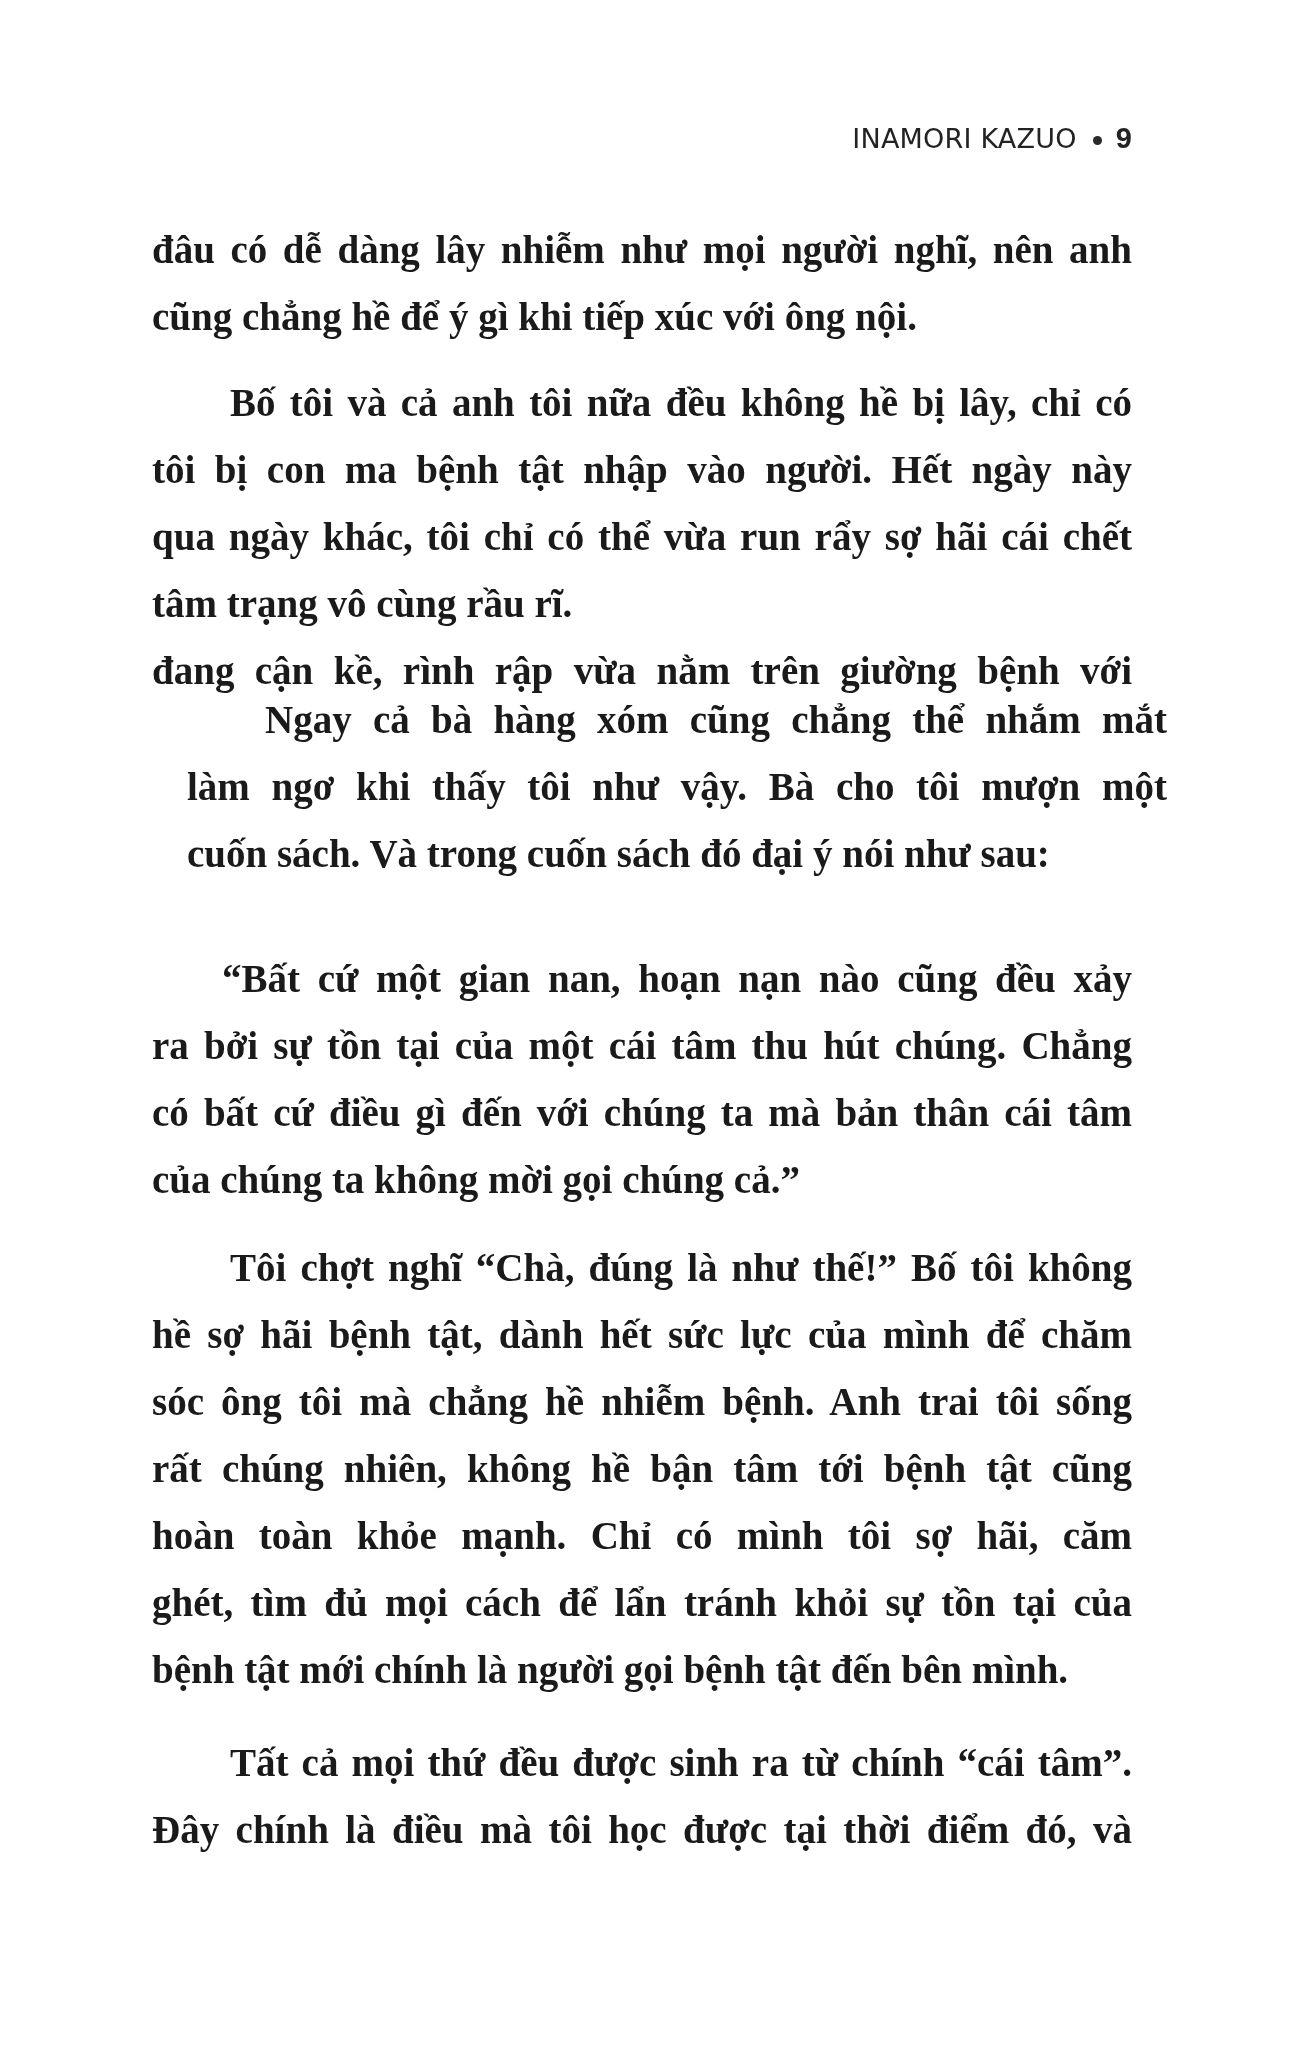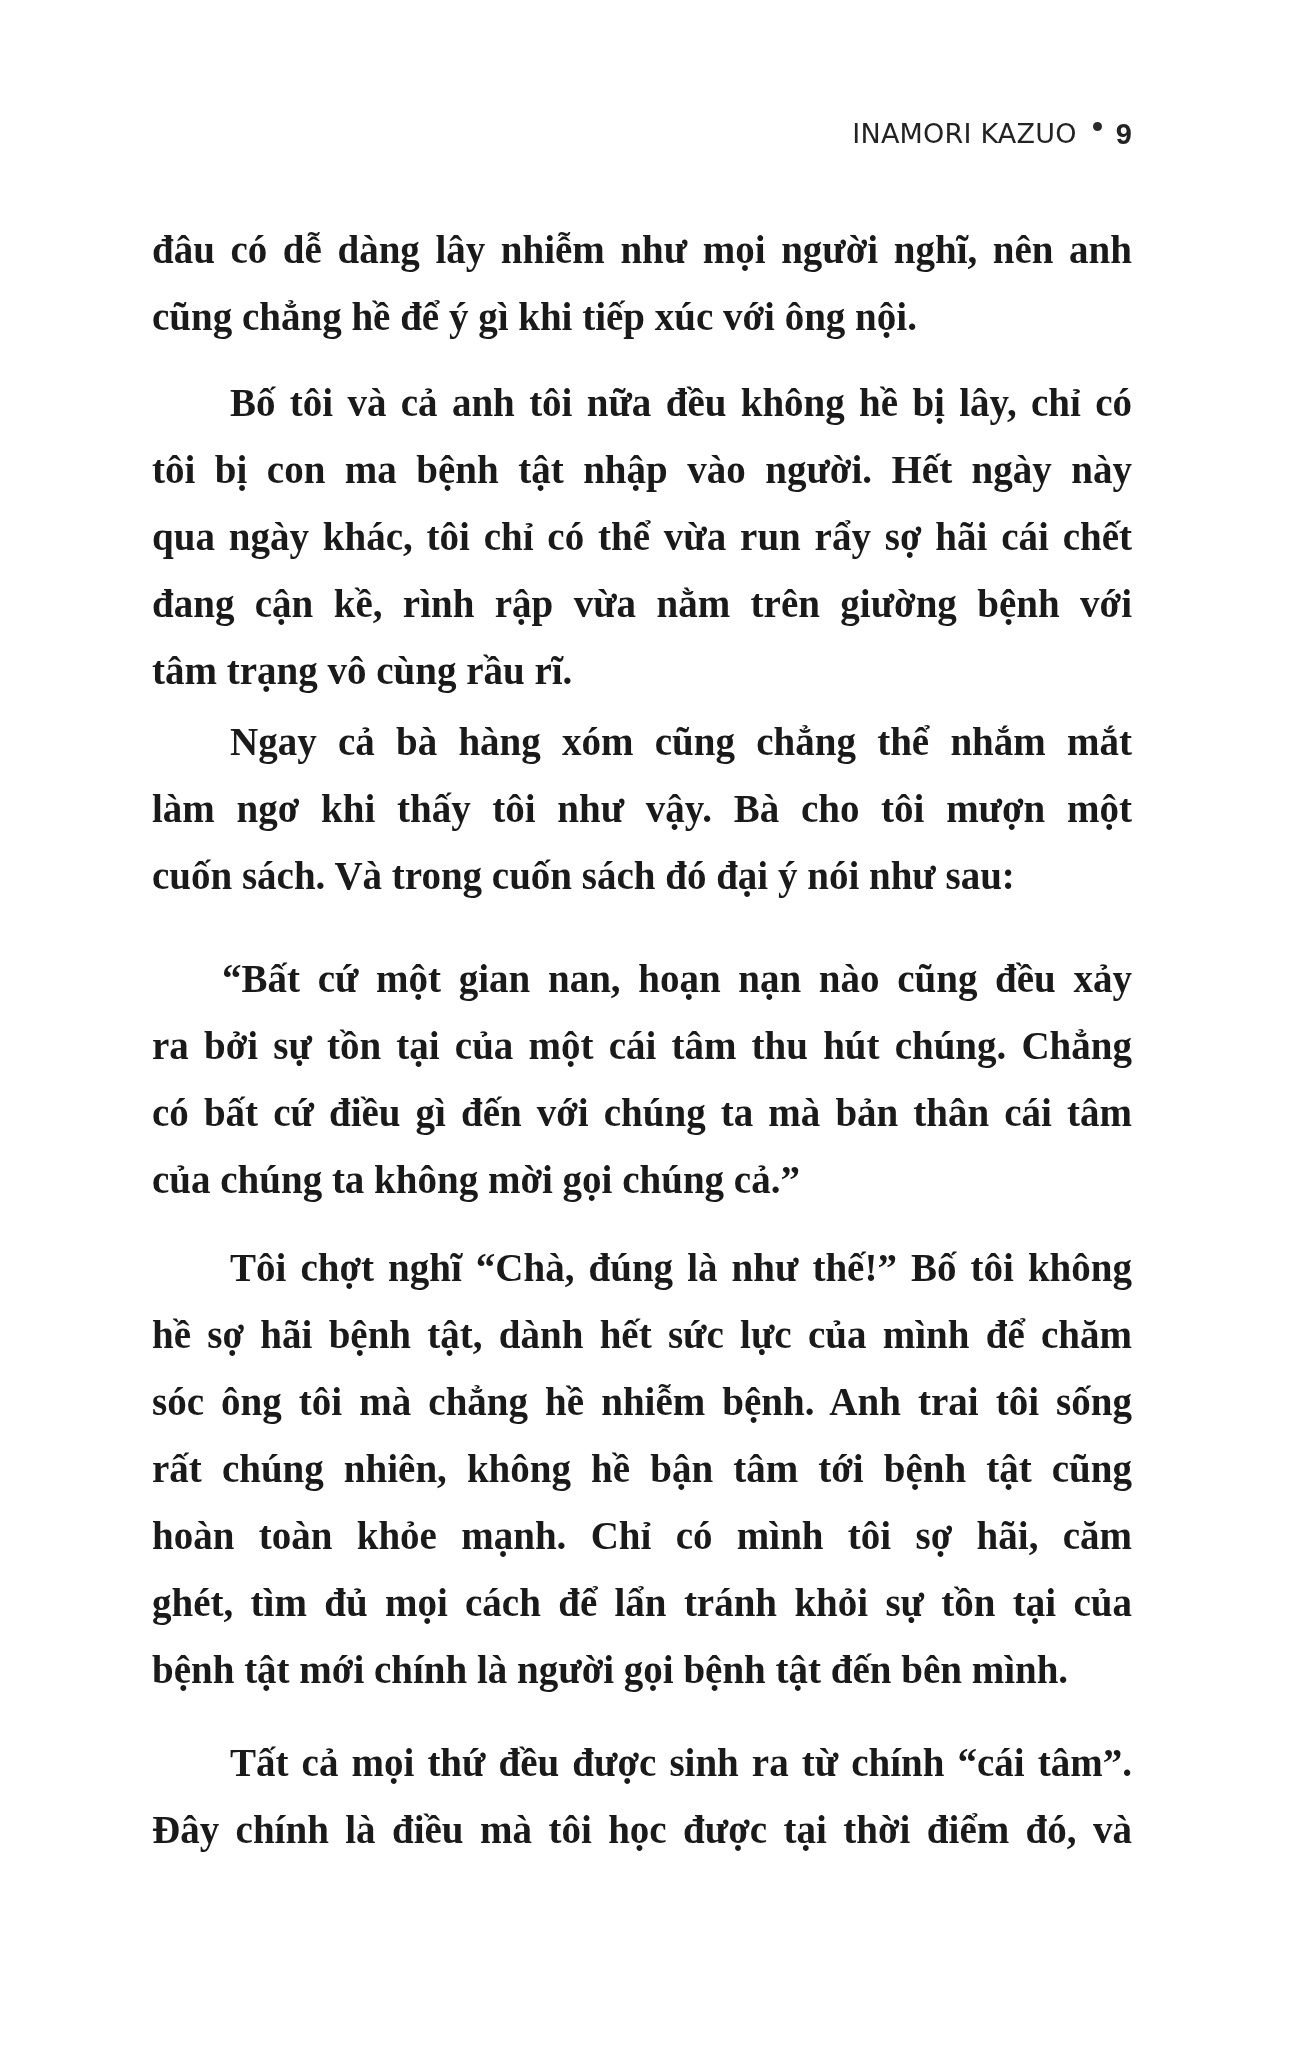--- a/index.html
+++ b/index.html
@@ -19,20 +19,21 @@
     width: 1292px;
     height: 2048px;
     background: #ffffff;
   }
   .running-header {
     position: absolute;
     top: 118px;
     right: 160px;
     height: 40px;
     display: flex;
+    align-items: center;
     font-family: "DejaVu Sans", "Liberation Sans", sans-serif;
     font-size: 27px;
     color: #232323;
     letter-spacing: 0.2px;
     white-space: nowrap;
   }
   .running-header .bullet {
     display: inline-block;
     width: 9px;
     height: 9px;
@@ -79,25 +80,25 @@
 
   <div class="para" style="top:216px;">
     <span class="line">đâu có dễ dàng lây nhiễm như mọi người nghĩ, nên anh</span>
     <span class="line last">cũng chẳng hề để ý gì khi tiếp xúc với ông nội.</span>
   </div>
 
   <div class="para" style="top:369px;">
     <span class="line first">Bố tôi và cả anh tôi nữa đều không hề bị lây, chỉ có</span>
     <span class="line">tôi bị con ma bệnh tật nhập vào người. Hết ngày này</span>
     <span class="line">qua ngày khác, tôi chỉ có thể vừa run rẩy sợ hãi cái chết</span>
+    <span class="line last">tâm trạng vô cùng rầu rĩ.</span>
     <span class="line">đang cận kề, rình rập vừa nằm trên giường bệnh với</span>
-    <span class="line last">tâm trạng vô cùng rầu rĩ.</span>
   </div>
 
-  <div class="para" style="top:708px;">
+  <div class="para" style="top:686px;margin-left:35px;">
     <span class="line first">Ngay cả bà hàng xóm cũng chẳng thể nhắm mắt</span>
     <span class="line">làm ngơ khi thấy tôi như vậy. Bà cho tôi mượn một</span>
     <span class="line last">cuốn sách. Và trong cuốn sách đó đại ý nói như sau:</span>
   </div>
 
   <div class="para" style="top:945px;">
     <span class="line first" style="padding-left:70px;">“Bất cứ một gian nan, hoạn nạn nào cũng đều xảy</span>
     <span class="line">ra bởi sự tồn tại của một cái tâm thu hút chúng. Chẳng</span>
     <span class="line">có bất cứ điều gì đến với chúng ta mà bản thân cái tâm</span>
     <span class="line last">của chúng ta không mời gọi chúng cả.”</span>

